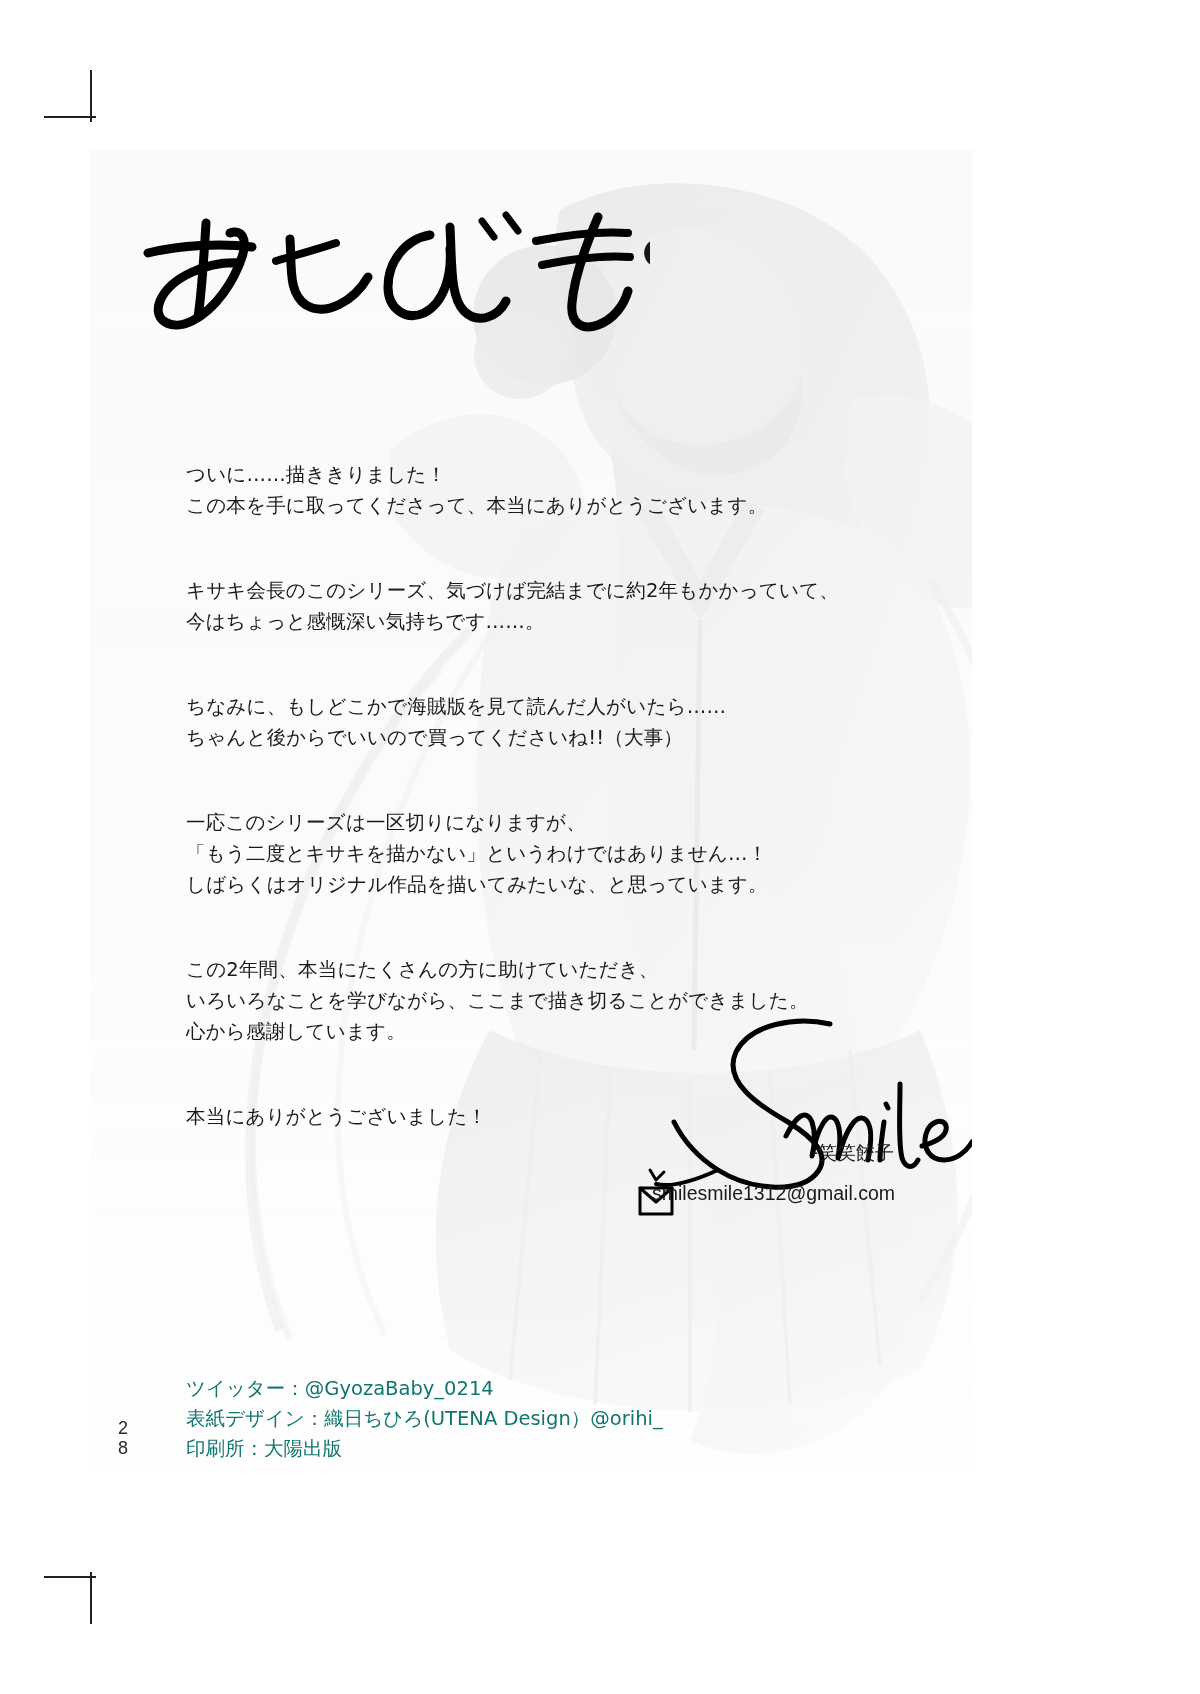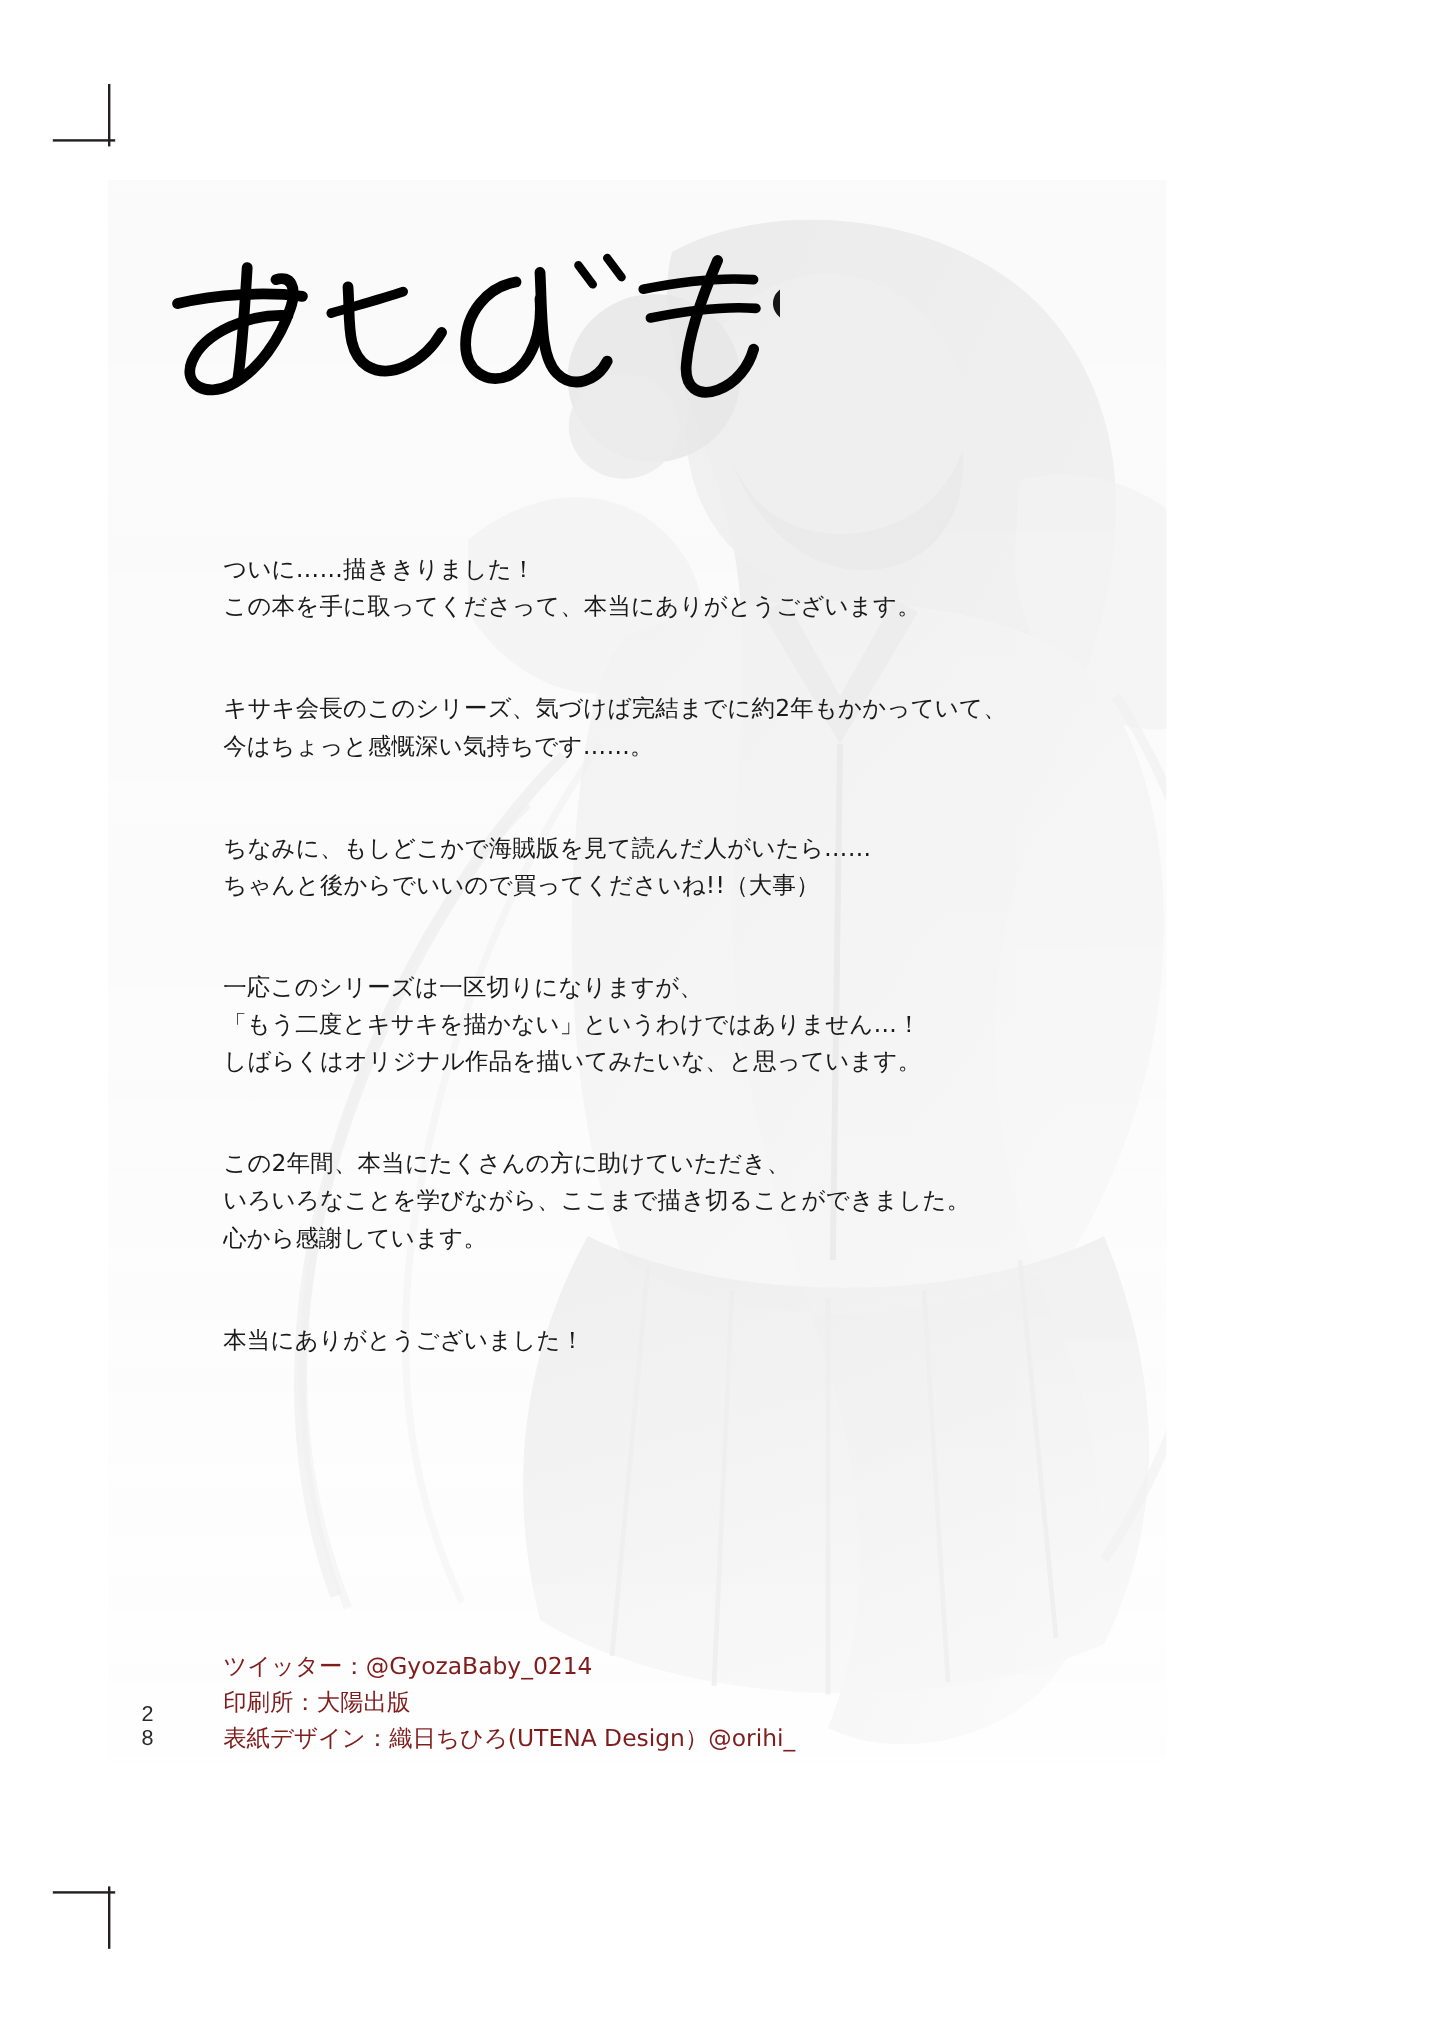--- a/index.html
+++ b/index.html
@@ -104,21 +104,21 @@
 
   
   #colophon {
     position: absolute;
     left: 186px;
     top: 1374px;
     width: 700px;
     font-family: "DejaVu Sans", "Liberation Sans", sans-serif;
     font-size: 19.5px;
     line-height: 30px;
-    color: #7f1d1d;
+    color: #0f766e;
   }
   #colophon div { white-space: nowrap; }
 
   
   #page-number {
     position: absolute;
     left: 112px;
     top: 1418px;
     font-family: "Liberation Sans", sans-serif;
     font-size: 18px;
@@ -253,25 +253,52 @@
 ちゃんと後からでいいので買ってくださいね!!（大事）</p>
     <p>一応このシリーズは一区切りになりますが、
 「もう二度とキサキを描かない」というわけではありません…！
 しばらくはオリジナル作品を描いてみたいな、と思っています。</p>
     <p>この2年間、本当にたくさんの方に助けていただき、
 いろいろなことを学びながら、ここまで描き切ることができました。
 心から感謝しています。</p>
     <p>本当にありがとうございました！</p>
   </div>
 
+  <div id="sig-wrap">
+    <svg viewBox="0 0 380 215" width="380" height="215" xmlns="http://www.w3.org/2000/svg">
+      <g fill="none" stroke="#000000" stroke-linecap="round" stroke-linejoin="round">
+
+        <path d="M230 14 C 196 6, 150 14, 136 42 C 122 72, 160 96, 188 112
+                 C 214 128, 232 146, 216 164 C 198 184, 150 180, 118 160
+                 C 96 146, 82 128, 74 112" stroke-width="5"></path>
+
+        <path d="M186 126 C 196 106, 206 98, 212 112 C 216 124, 214 138, 212 146
+                 C 218 116, 228 100, 236 110 C 242 120, 240 136, 238 148
+                 C 246 120, 256 102, 266 110 C 274 118, 270 140, 268 150" stroke-width="5"></path>
+        <path d="M284 112 C 282 126, 280 140, 280 150" stroke-width="5"></path>
+        <path d="M286 94 L 288 98" stroke-width="5"></path>
+        <path d="M300 74 C 300 104, 298 132, 302 148 C 306 160, 314 158, 318 150" stroke-width="5"></path>
+        <path d="M322 136 C 336 132, 348 126, 346 116 C 344 108, 330 110, 326 124
+                 C 322 138, 330 150, 344 150 C 356 150, 366 142, 372 132" stroke-width="5"></path>
+
+        <path d="M118 160 C 96 170, 72 178, 56 174" stroke-width="4"></path>
+
+        <path d="M40 178 L 72 178 L 72 204 L 40 204 Z" stroke-width="3"></path>
+        <path d="M40 178 L 56 192 L 72 178" stroke-width="3"></path>
+        <path d="M56 170 L 50 160 M 56 170 L 64 162" stroke-width="3"></path>
+      </g>
+    </svg>
+    <div id="sig-name">-笑笑餃子</div>
+    <div id="sig-mail">smilesmile1312@gmail.com</div>
+  </div>
 
   <div id="colophon">
     <div>ツイッター：@GyozaBaby_0214</div>
+    <div>表紙デザイン：織日ちひろ(UTENA Design）@orihi_</div>
     <div>印刷所：大陽出版</div>
-    <div>表紙デザイン：織日ちひろ(UTENA Design）@orihi_</div>
   </div>
 
   <div id="page-number">
       <div>2</div>
       <div>8</div>
     </div>
 
 </div>
 
 </body></html>

